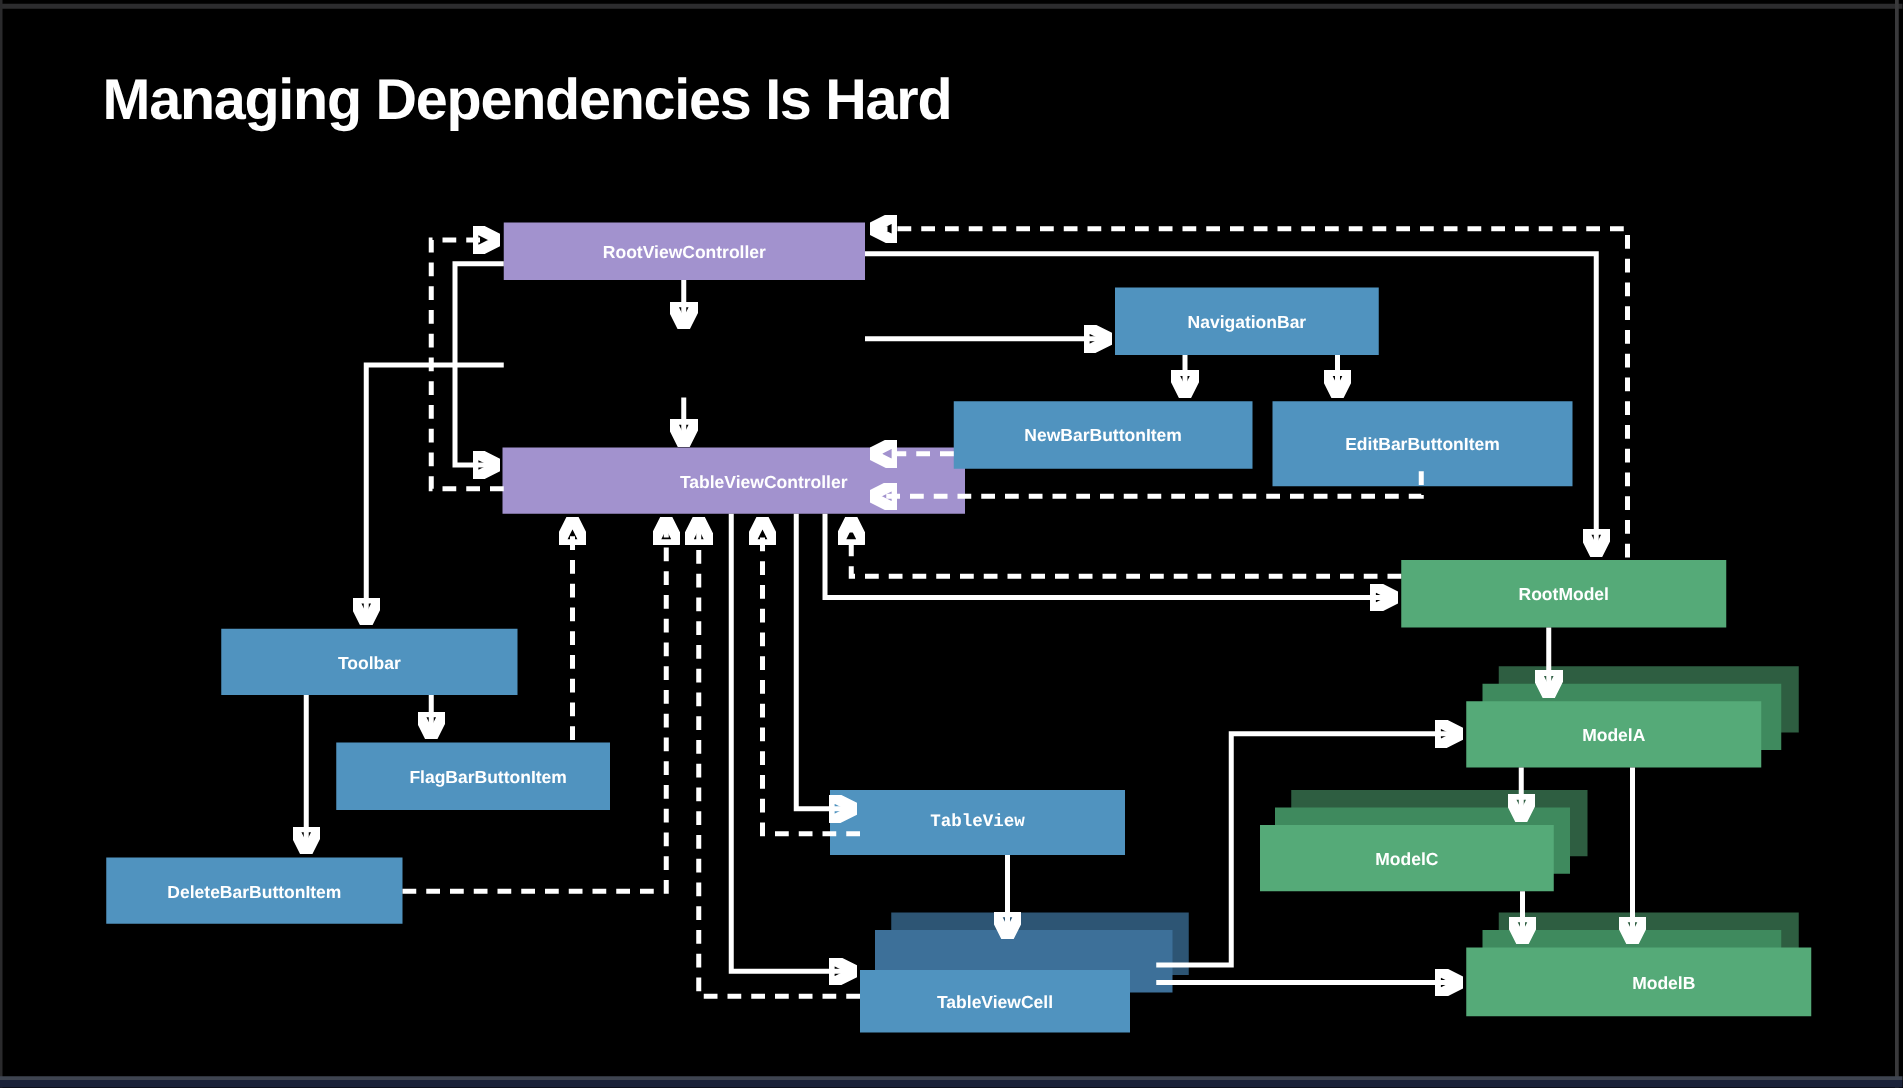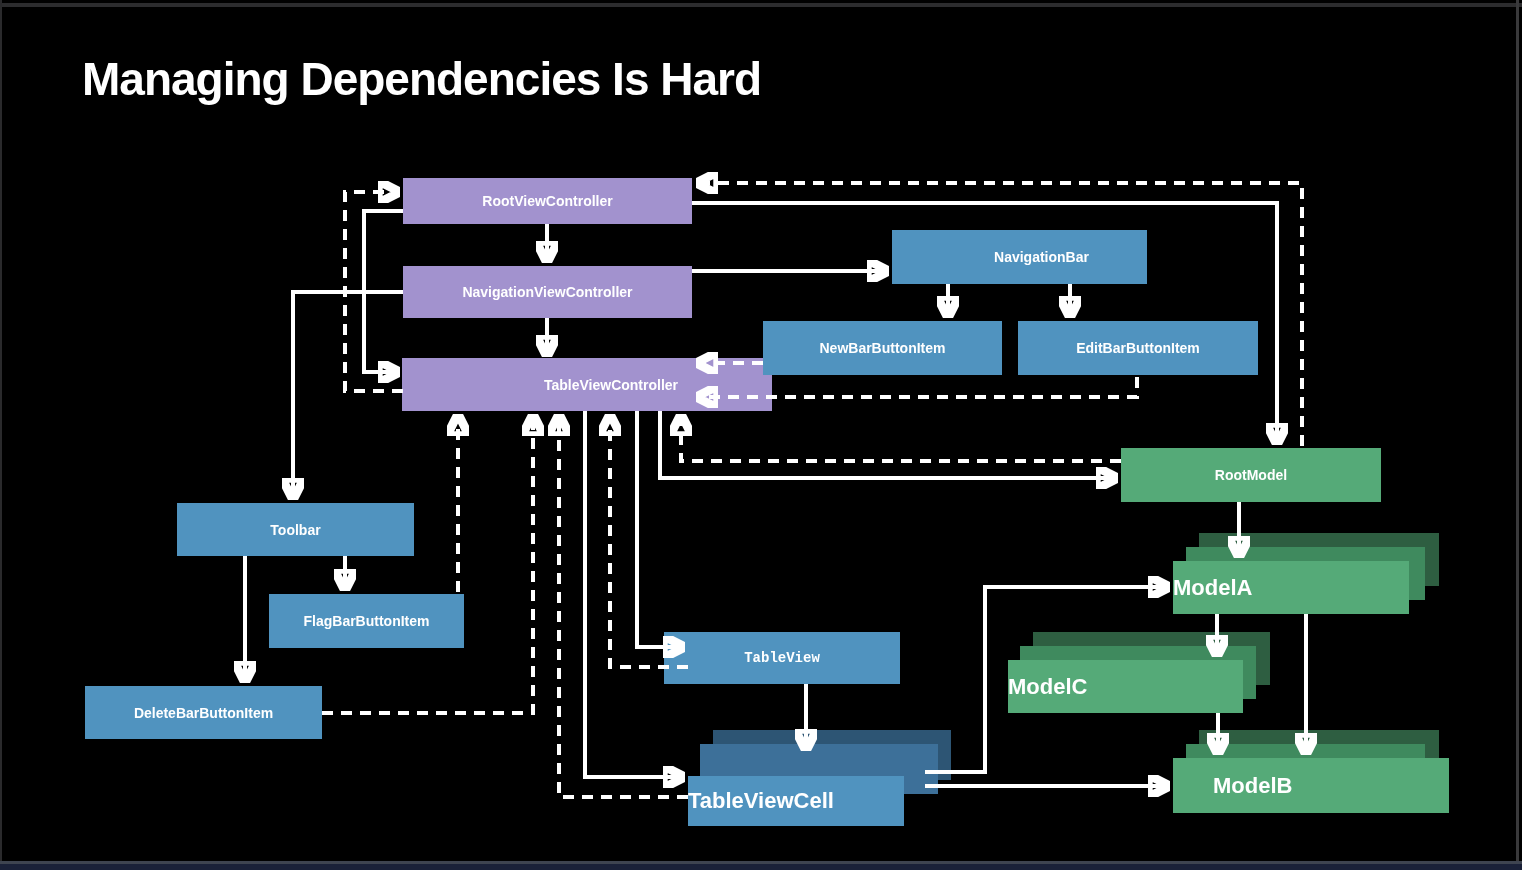--- a/index.html
+++ b/index.html
@@ -15,21 +15,21 @@
 
   .title{position:absolute;left:82px;top:52px;color:#fff;font-size:46px;font-weight:bold;letter-spacing:-1px;white-space:nowrap;}
 
   .node{position:absolute;display:flex;align-items:center;justify-content:center;color:#fff;font-size:14px;font-weight:600;white-space:nowrap;}
   .purple{background:var(--purple,#a292ce);}
   .blue{background:var(--blue,#5093bf);}
   .green{background:var(--green,#55aa78);}
 
   .stack{position:absolute;}
   .layer{position:absolute;}
-  .stack .front{display:flex;align-items:center;color:#fff;font-size:22px;font-weight:600;white-space:nowrap;}
+  .stack .front{display:flex;align-items:center;justify-content:center;color:#fff;font-size:14px;font-weight:600;white-space:nowrap;}
   .blue-stack .back{background:var(--blue-back,#2d5574);}
   .blue-stack .mid{background:var(--blue-mid,#3d7099);}
   .blue-stack .front{background:var(--blue,#5093bf);}
   .green-stack .back{background:var(--green-back,#2e5e41);}
   .green-stack .mid{background:var(--green-mid,#3f8a5e);}
   .green-stack .front{background:var(--green,#55aa78);}
 
   svg.edges{position:absolute;left:0;top:0;pointer-events:none;}
   svg.edges path{fill:none;stroke:var(--line,#fff);stroke-width:4;}
   svg.edges path.dashed{stroke-dasharray:11 8;}
@@ -37,40 +37,37 @@
 </head>
 <body>
 
 <div class="stage">
 
   <div class="title">Managing Dependencies Is Hard</div>
 
   <div class="node purple" style="left:403px;top:178px;width:289px;height:46px;">
     <span>RootViewController</span>
   </div>
-  <div class="node purple" style="left:403px;top:266px;width:289px;height:52px;">
-    <span>NavigationViewController</span>
-  </div>
   <div class="node purple" style="left:402px;top:358px;width:322px;height:53px;padding-left:48px;">
     <span>TableViewController</span>
   </div>
 
-  <div class="node blue" style="left:892px;top:230px;width:211px;height:54px;padding-left:44px;">
+  <div class="node blue" style="left:892px;top:230px;width:211px;height:54px;">
     <span>NavigationBar</span>
   </div>
   <div class="node blue" style="left:763px;top:321px;width:239px;height:54px;">
     <span>NewBarButtonItem</span>
   </div>
-  <div class="node blue" style="left:1018px;top:321px;width:240px;height:54px;">
+  <div class="node blue" style="left:1018px;top:321px;width:240px;height:68px;">
     <span>EditBarButtonItem</span>
   </div>
   <div class="node blue" style="left:177px;top:503px;width:237px;height:53px;">
     <span>Toolbar</span>
   </div>
-  <div class="node blue" style="left:269px;top:594px;width:195px;height:54px;">
+  <div class="node blue" style="left:269px;top:594px;width:195px;height:54px;padding-left:24px;">
     <span>FlagBarButtonItem</span>
   </div>
   <div class="node blue" style="left:85px;top:686px;width:237px;height:53px;">
     <span>DeleteBarButtonItem</span>
   </div>
   <div class="node blue" style="left:664px;top:632px;width:236px;height:52px;font-family:Liberation Mono, monospace;">
     <span>TableView</span>
   </div>
   <div class="node green" style="left:1121px;top:448px;width:260px;height:54px;">
     <span>RootModel</span>

